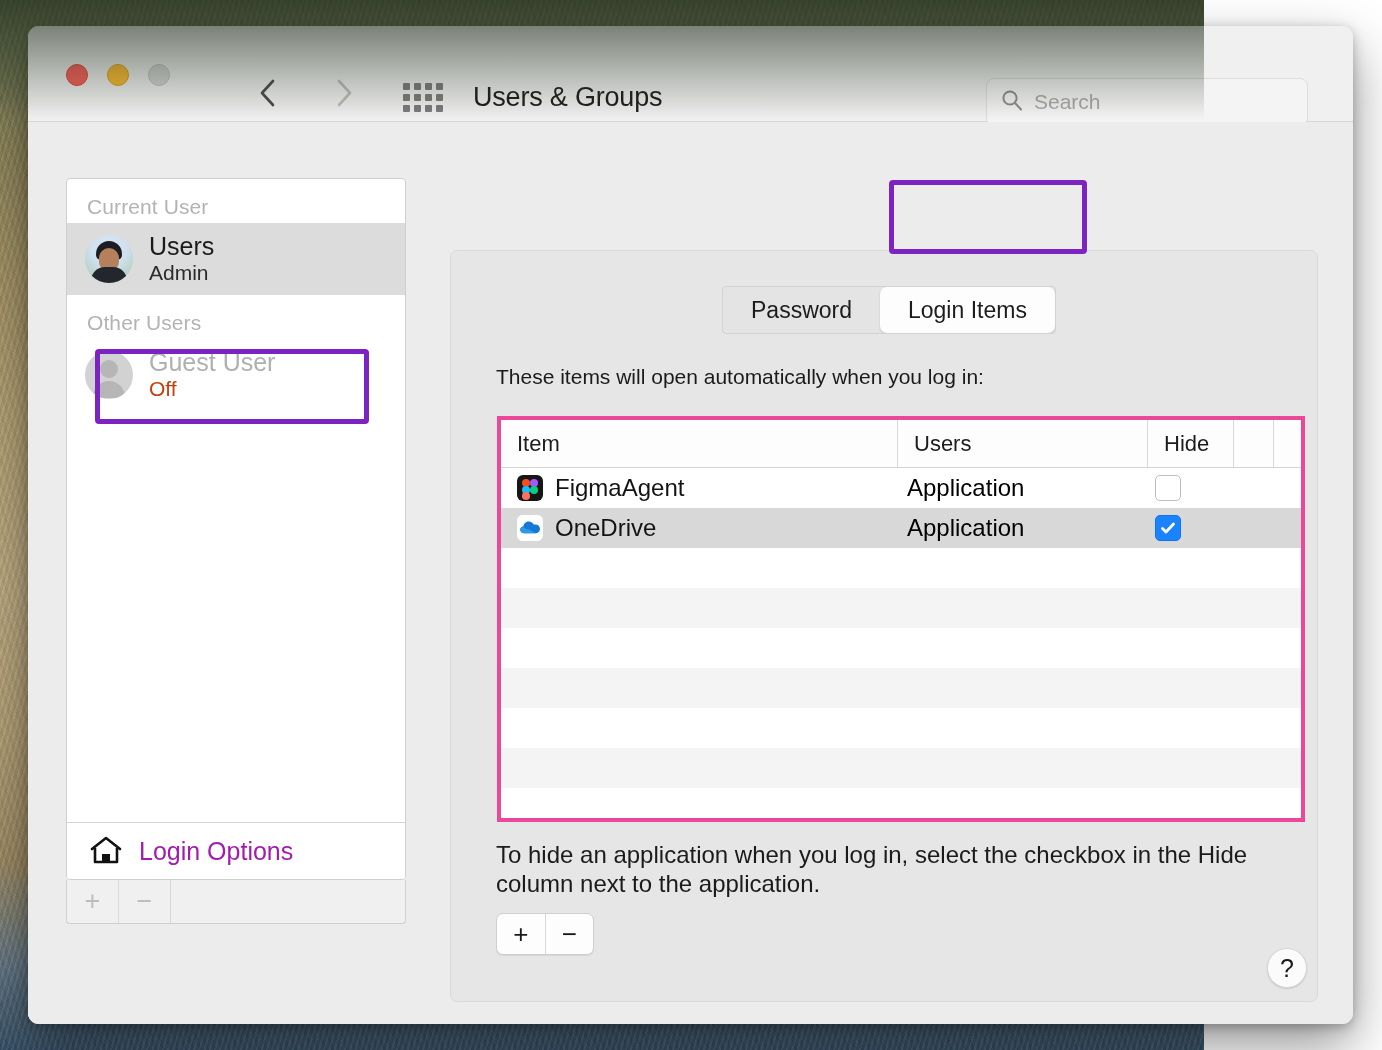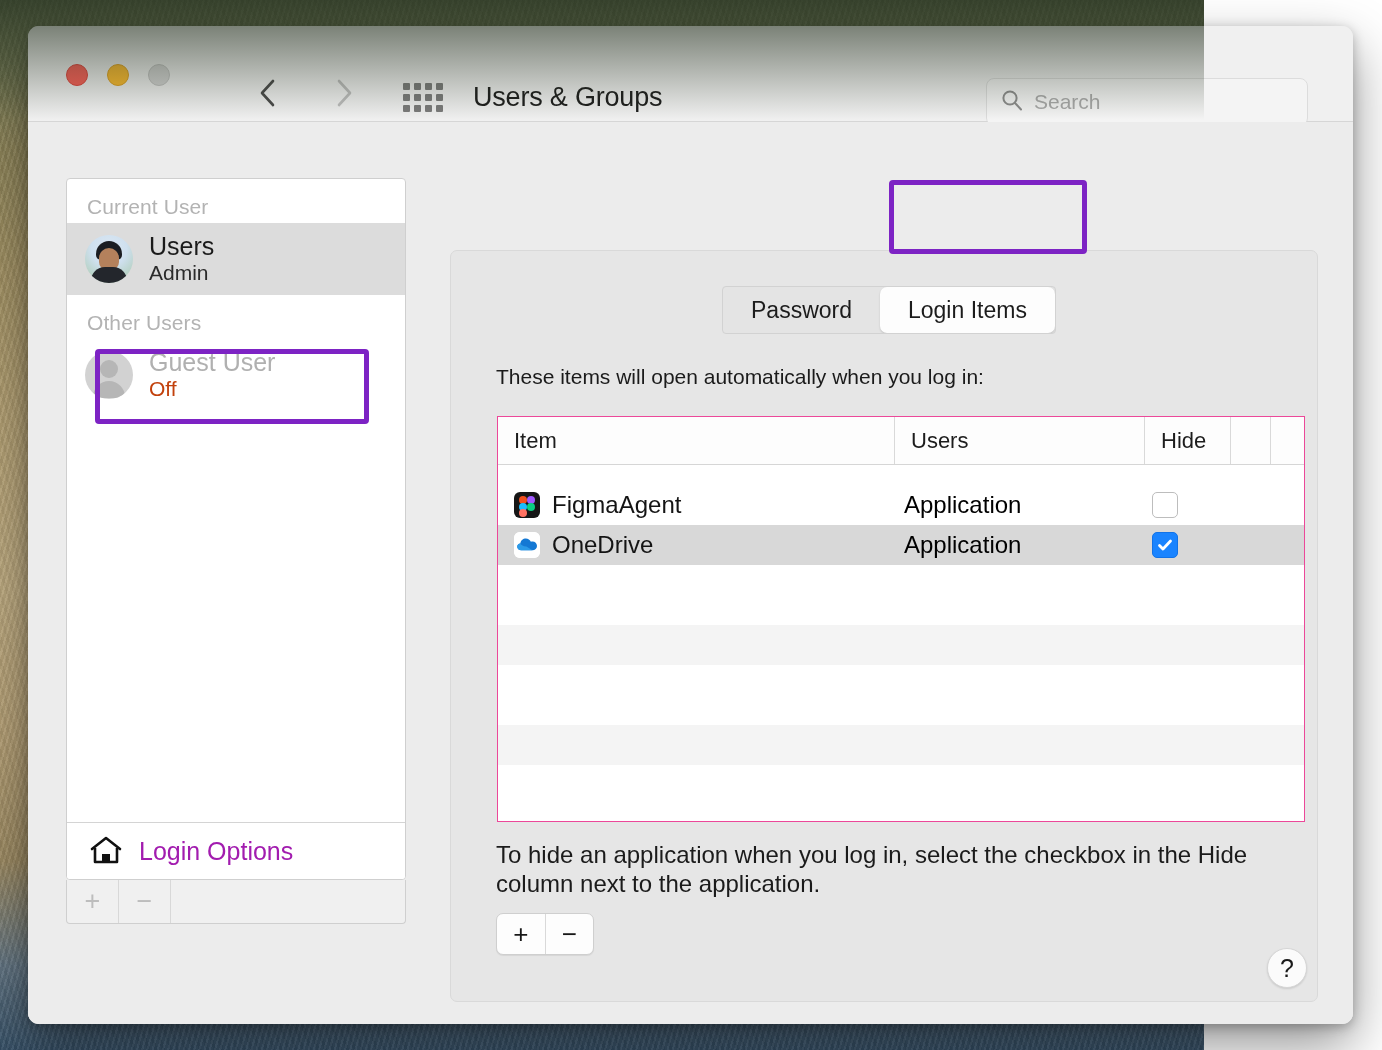--- a/index.html
+++ b/index.html
@@ -304,21 +304,21 @@
     font-size: 21px;
     color: #1b1b1b;
   }
 
   
   .table {
     position: absolute;
     left: 469px; top: 294px;
     width: 808px; height: 406px;
     background: #ffffff;
-    border: 1px solid #ec4899;
+    border: 4px solid #ec4899;
     overflow: hidden;
   }
   .thead {
     display: flex;
     height: 48px;
     align-items: center;
     background: #fdfdfd;
     border-bottom: 1px solid #d6d6d6;
     position: relative;
   }
@@ -334,21 +334,21 @@
   .th.kind { width: 250px; border-left: 1px solid #d9d9d9; }
   .th.hide { width: 86px; border-left: 1px solid #d9d9d9; justify-content: flex-start; }
   .th.pad1 { width: 40px; border-left: 1px solid #d9d9d9; }
   .th.pad2 { flex: 1; border-left: 1px solid #d9d9d9; }
 
   .trow {
     display: flex;
     align-items: center;
     height: 40px;
   }
-  .trow.odd  { background: #ffffff; margin-top: 20px; }
+  .trow.odd  { background: #ffffff; }
   .trow.even { background: #f4f4f4; }
   .trow.selected { background: #d8d8d8; }
 
   .td-item {
     width: 396px;
     display: flex;
     align-items: center;
     padding-left: 16px;
   }
   .td-kind { width: 250px; padding-left: 10px; font-size: 24px; color: #000000; }

